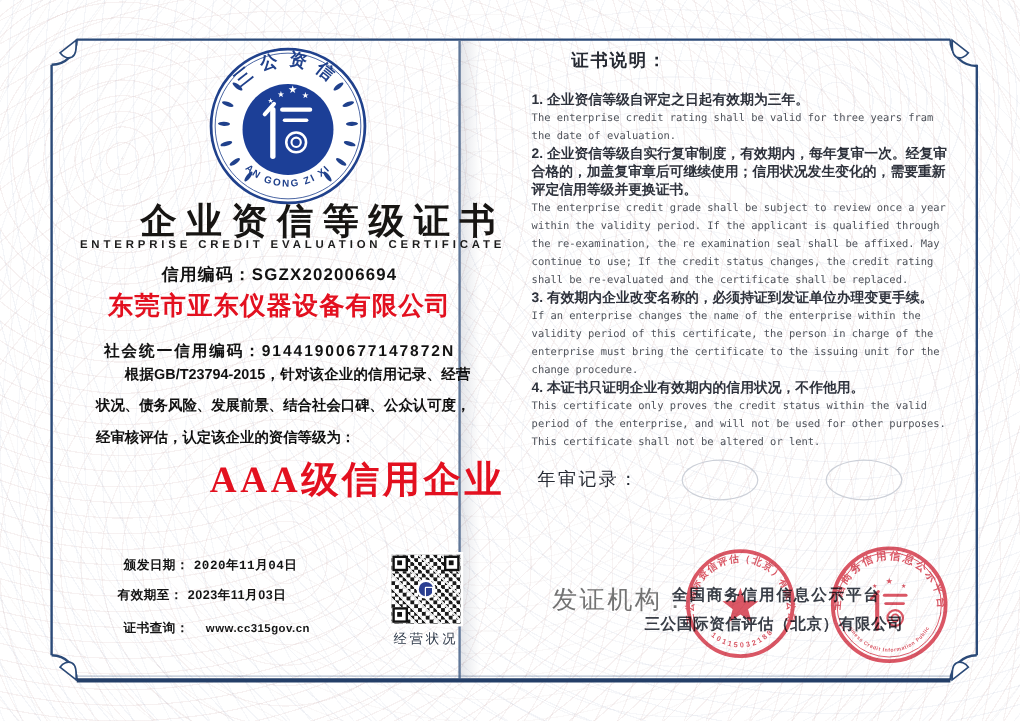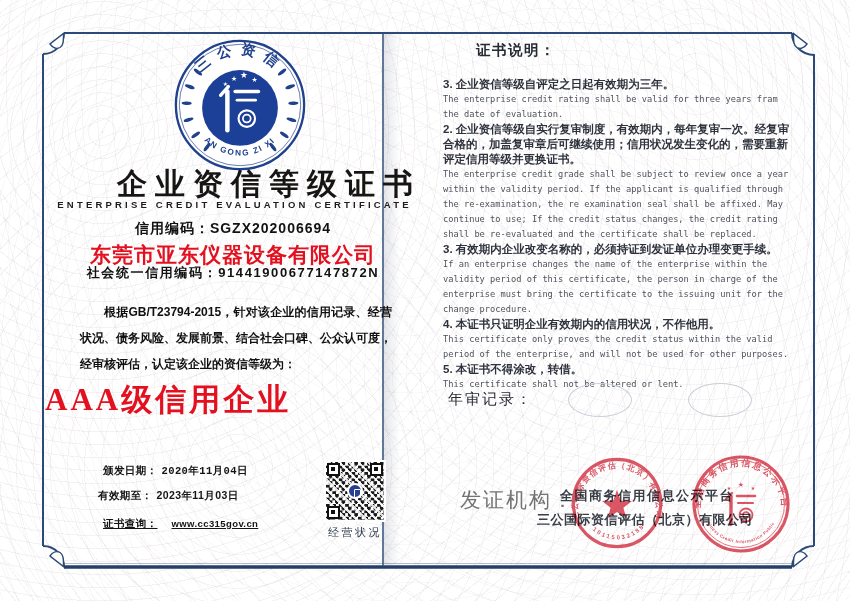--- a/index.html
+++ b/index.html
@@ -18,37 +18,37 @@
 
   
   .border-svg{position:absolute;left:0;top:0;}
   .fold-line{position:absolute;left:382px;top:34px;width:2px;height:532px;background:#3a5680;opacity:.8;}
   .fold-shade{position:absolute;left:384px;top:34px;width:16px;height:532px;
               background:linear-gradient(90deg, rgba(90,100,125,.16), rgba(90,100,125,0));}
 
   
   .title{left:45px;top:164px;width:376px;text-align:right;font-family:Liberation Sans, sans-serif;
          font-weight:bold;font-size:30px;letter-spacing:8px;text-indent:8px;color:#171513;}
-  .subtitle{left:45px;top:199px;width:376px;text-align:center;font-weight:bold;font-size:9.5px;
+  .subtitle{left:45px;top:199px;width:376px;text-align:right;font-weight:bold;font-size:9.5px;
             letter-spacing:3.2px;text-indent:3px;color:#1c1c1c;}
   .credit-line{left:45px;top:220px;width:376px;text-align:center;font-weight:bold;font-size:14px;
                letter-spacing:1px;color:#121212;}
   .company{left:45px;top:241px;width:376px;text-align:center;font-weight:bold;font-size:21px;
            letter-spacing:1px;color:#e3101f;}
-  .uscc{left:45px;top:264px;width:376px;text-align:center;font-weight:bold;font-size:13px;
+  .uscc{left:45px;top:284px;width:376px;text-align:center;font-weight:bold;font-size:13px;
         letter-spacing:1.6px;color:#121212;}
   .body-p{left:80px;top:299px;width:312px;font-size:12px;line-height:26px;font-weight:bold;
           text-align:justify;text-indent:2em;color:#101010;margin:0;}
-  .rating{left:45px;top:379px;width:376px;text-align:left;font-family:"Liberation Serif",serif;
+  .rating{left:45px;top:379px;width:376px;text-align:right;font-family:"Liberation Serif",serif;
           font-weight:bold;font-size:31px;letter-spacing:3px;color:#e3101f;}
   .meta{font-weight:bold;font-size:10.5px;color:#141414;letter-spacing:.4px;}
   .meta .val{margin-left:4px;}
   .meta-issue{left:103px;top:464px;font-family:Liberation Mono, monospace;}
   .meta-valid{left:98px;top:489px;}
-  .meta-query{left:103px;top:517px;text-decoration:underline;}
+  .meta-query{left:103px;top:517px;}
   .meta-query .val{margin-left:14px;font-size:9.5px;}
   .qr{left:326px;top:462px;width:58px;height:58px;background-color:#fff;
       background-image:
         repeating-linear-gradient(45deg, rgba(255,255,255,.85) 0 2px, transparent 2px 7px),
         repeating-conic-gradient(#1a1a1a 0% 25%, #ffffff 0% 50%);
       background-size:100% 100%, 6.4px 6.4px;outline:2px solid #fff;}
   .qr .finder{position:absolute;width:13px;height:13px;border:2.6px solid #111;background:#fff;box-sizing:border-box;}
   .qr .finder::after{content:"";position:absolute;left:2.2px;top:2.2px;width:3.6px;height:3.6px;background:#111;}
   .qr .f-tl{left:1px;top:1px;} .qr .f-tr{right:1px;top:1px;} .qr .f-bl{left:1px;bottom:1px;}
   .qr .center-logo{position:absolute;left:21px;top:21px;width:16px;height:16px;border-radius:50%;
@@ -185,41 +185,40 @@
     <span class="finder f-bl"></span>
     <span class="center-logo"></span>
   </div>
   <div class="abs qr-caption">经营状况</div>
 
   <div class="abs rp-heading">证书说明：</div>
 
   <div class="abs notes">
 
       <div class="note">
-        <div class="note-zh">3. 企业资信等级自评定之日起有效期为三年。</div>
+        <div class="note-zh">1. 企业资信等级自评定之日起有效期为三年。</div>
         <div class="note-en">The enterprise credit rating shall be valid for three years fram the date of evaluation.</div>
       </div>
 
       <div class="note">
         <div class="note-zh">2. 企业资信等级自实行复审制度，有效期内，每年复审一次。经复审合格的，加盖复审章后可继续使用；信用状况发生变化的，需要重新评定信用等级并更换证书。</div>
         <div class="note-en">The enterprise credit grade shall be subject to review once a year within the validity period. If the applicant is qualified through the re-examination, the re examination seal shall be affixed. May continue to use; If the credit status changes, the credit rating shall be re-evaluated and the certificate shall be replaced.</div>
       </div>
 
       <div class="note">
         <div class="note-zh">3. 有效期内企业改变名称的，必须持证到发证单位办理变更手续。</div>
         <div class="note-en">If an enterprise changes the name of the enterprise within the validity period of this certificate, the person in charge of the enterprise must bring the certificate to the issuing unit for the change procedure.</div>
       </div>
 
       <div class="note">
         <div class="note-zh">4. 本证书只证明企业有效期内的信用状况，不作他用。</div>
         <div class="note-en">This certificate only proves the credit status within the valid period of the enterprise, and will not be used for other purposes.</div>
       </div>
 
       <div class="note">
-        <div class="note-zh">5. 本证书不得涂改，转借。</div>
         <div class="note-en">This certificate shall not be altered or lent.</div>
       </div>
 
   </div>
 
   <div class="abs annual-label">年审记录：</div>
   <div class="abs oval oval-1"></div>
   <div class="abs oval oval-2"></div>
 
   <div class="abs issuer-label">发证机构：</div>

